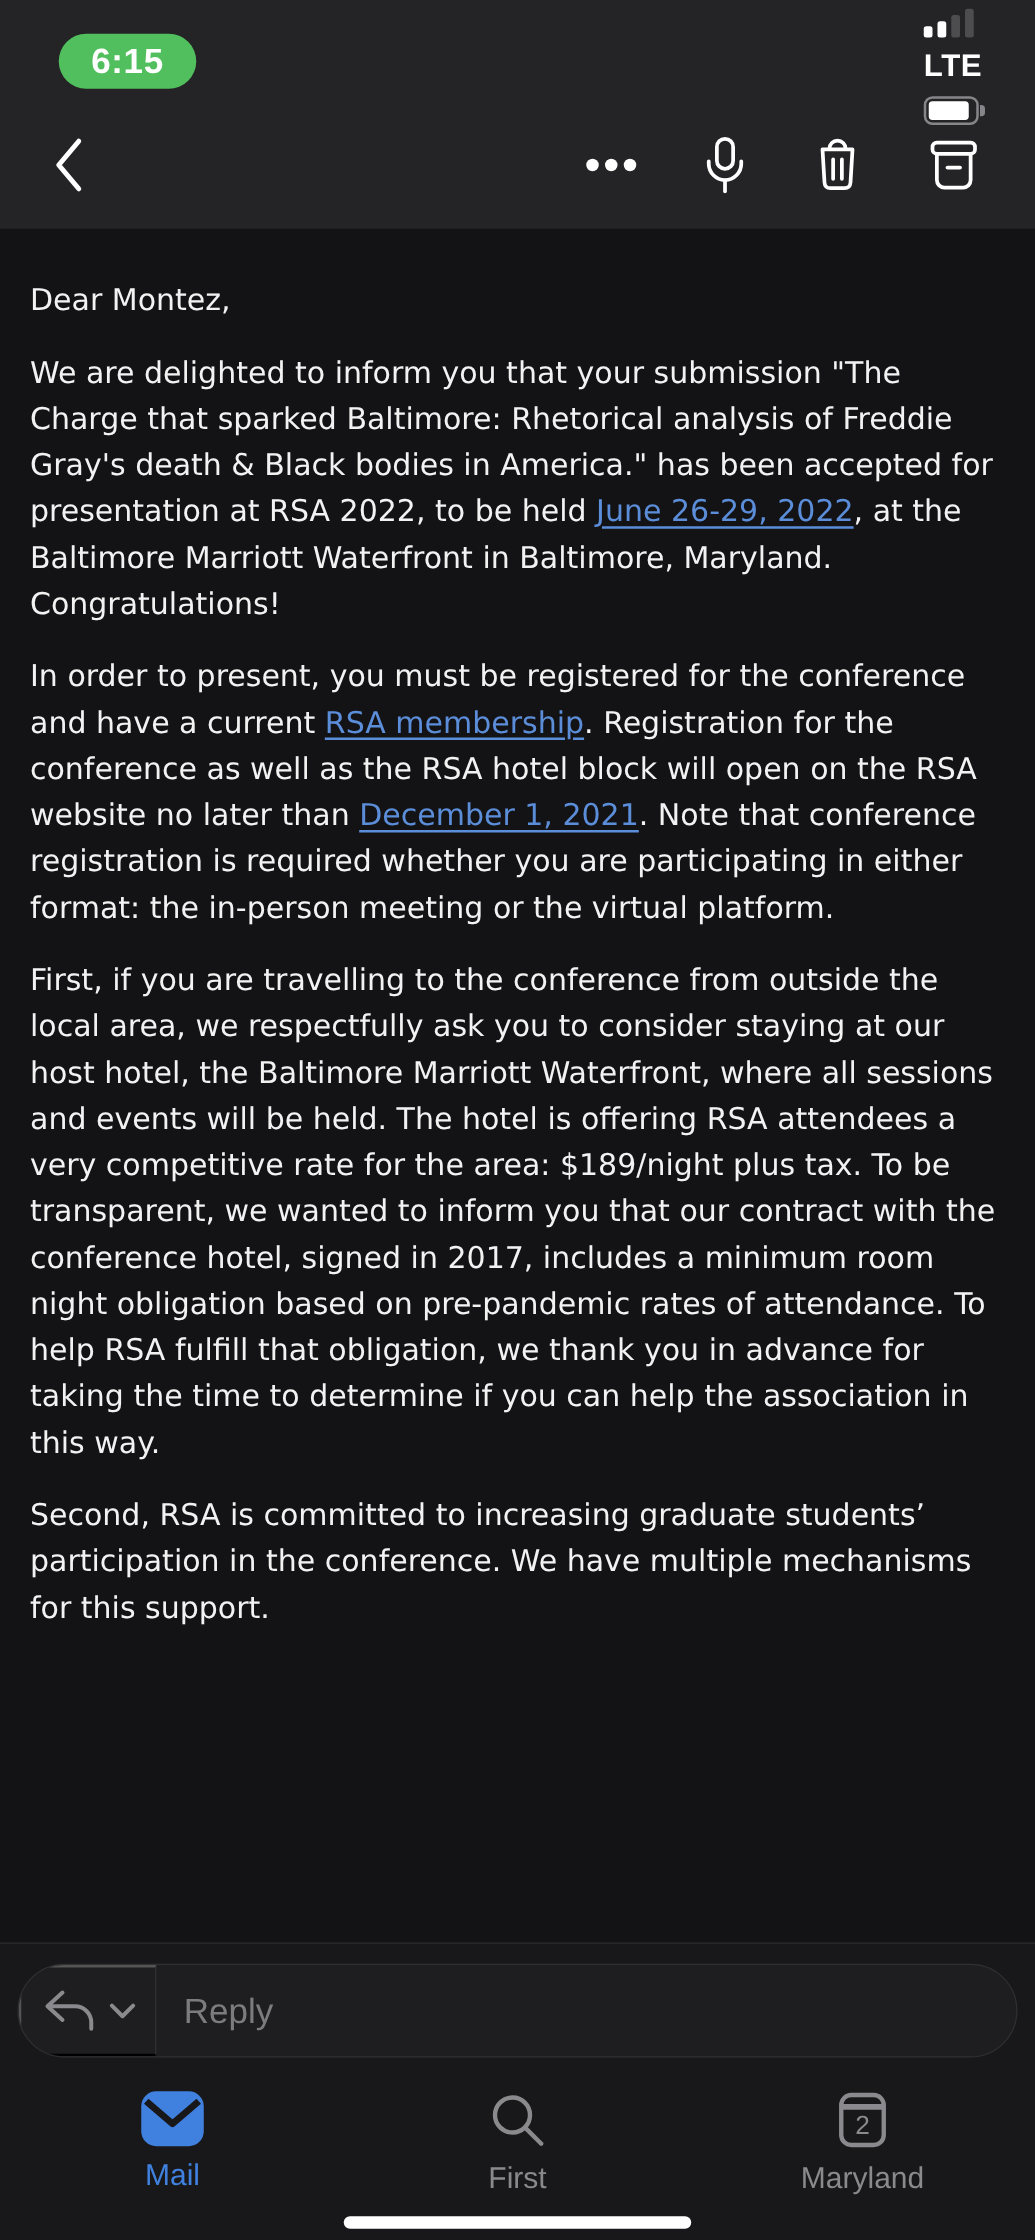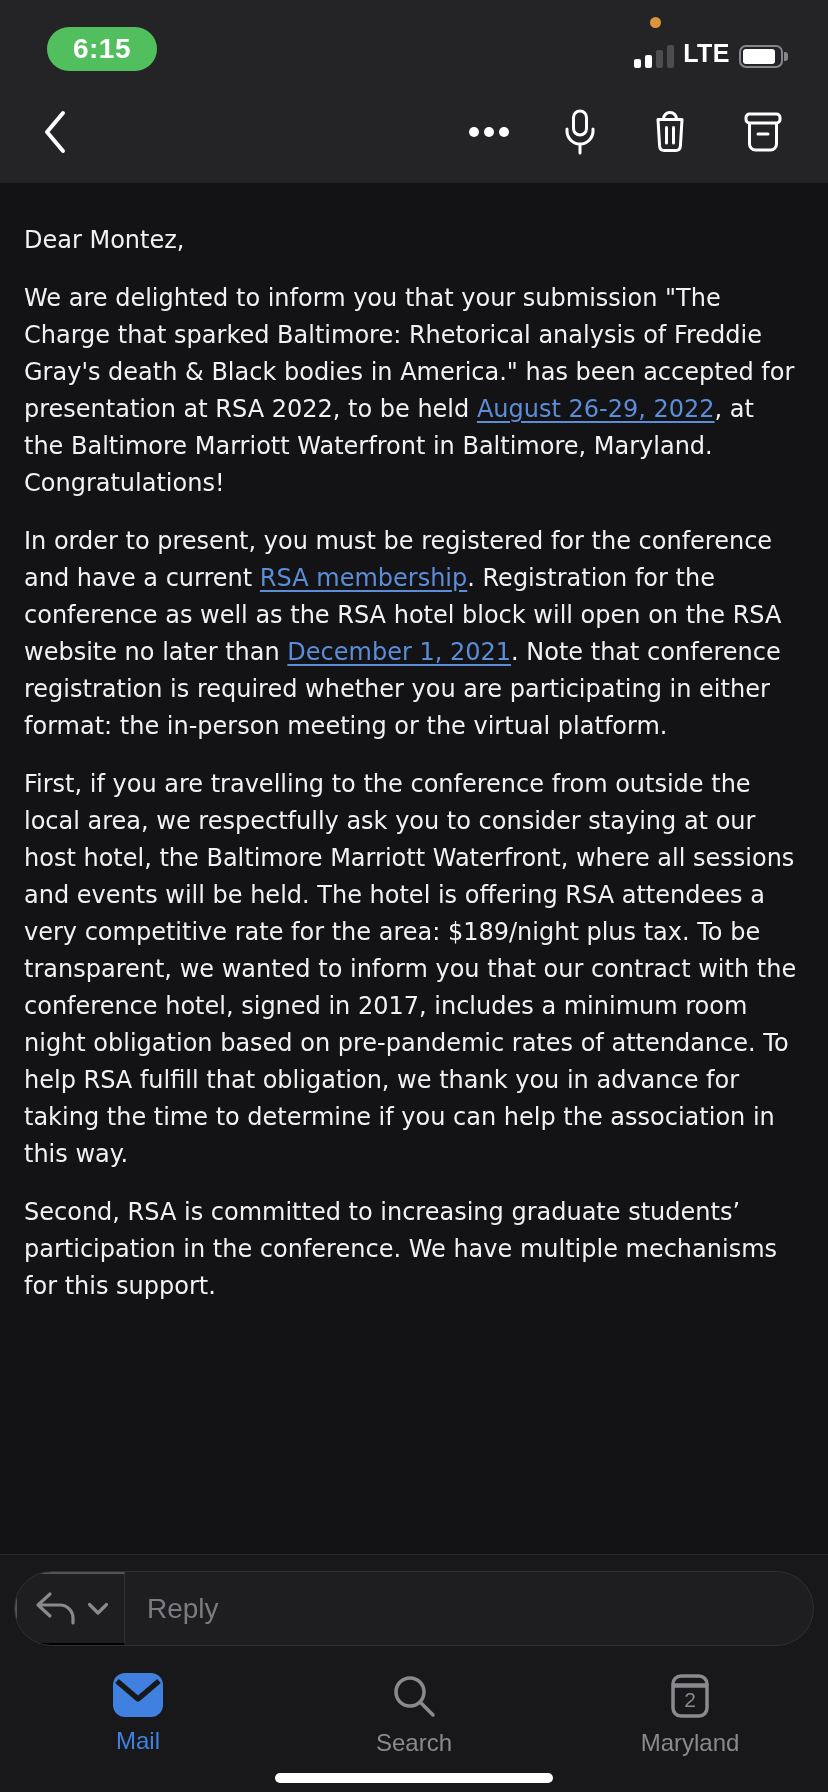--- a/index.html
+++ b/index.html
@@ -29,21 +29,21 @@
   }
   .time-pill {
     margin-top: 6px;
     width: 110px; height: 44px;
     background: var(--green, #52bf5e);
     border-radius: 22px;
     display: flex; align-items: center; justify-content: center;
     color: #fff; font-size: 28px; font-weight: 700;
     letter-spacing: 0.5px;
   }
-  .status-right { position: relative; display: flex; align-items: flex-end; gap: 9px; margin-top: 14px; }
+  .status-right { position: relative; display: flex; align-items: flex-start; gap: 9px; margin-top: 14px; flex-direction: column; }
   .mic-dot {
     position: absolute; top: -22px; left: 16px;
     width: 11px; height: 11px; border-radius: 50%;
     background: var(--orange, #dd933c);
   }
   .signal { display: flex; align-items: flex-end; gap: 4px; height: 24px; }
   .signal .bar { width: 7px; border-radius: 2px; }
   .signal .b1 { height: 9px;  background: #fff; }
   .signal .b2 { height: 13px; background: #fff; }
   .signal .b3 { height: 18px; background: #4d4d50; }
@@ -209,21 +209,21 @@
             <path d="M7.5 13 v21 a6 6 0 0 0 6 6 h15 a6 6 0 0 0 6 -6 V13" fill="none" stroke="#fff" stroke-width="3"></path>
             <line x1="16" y1="24" x2="26" y2="24" stroke="#fff" stroke-width="3" stroke-linecap="round"></line>
           </svg>
         </button>
       </div>
     </div>
   </header>
 
   <main class="email-body">
       <p>Dear Montez,</p>
-      <p>We are delighted to inform you that your submission "The Charge that sparked Baltimore: Rhetorical analysis of Freddie Gray's death &amp; Black bodies in America." has been accepted for presentation at RSA 2022, to be held <a href="#">August 26-29, 2022</a>, at the Baltimore Marriott Waterfront in Baltimore, Maryland. Congratulations!</p>
+      <p>We are delighted to inform you that your submission "The Charge that sparked Baltimore: Rhetorical analysis of Freddie Gray's death &amp; Black bodies in America." has been accepted for presentation at RSA 2022, to be held <a href="#">June 26-29, 2022</a>, at the Baltimore Marriott Waterfront in Baltimore, Maryland. Congratulations!</p>
       <p>In order to present, you must be registered for the conference and have a current <a href="#">RSA membership</a>. Registration for the conference as well as the RSA hotel block will open on the RSA website no later than <a href="#">December 1, 2021</a>. Note that conference registration is required whether you are participating in either format: the in-person meeting or the virtual platform.</p>
       <p>First, if you are travelling to the conference from outside the local area, we respectfully ask you to consider staying at our host hotel, the Baltimore Marriott Waterfront, where all sessions and events will be held. The hotel is offering RSA attendees a very competitive rate for the area: $189/night plus tax. To be transparent, we wanted to inform you that our contract with the conference hotel, signed in 2017, includes a minimum room night obligation based on pre-pandemic rates of attendance. To help RSA fulfill that obligation, we thank you in advance for taking the time to determine if you can help the association in this way.</p>
       <p>Second, RSA is committed to increasing graduate students’ participation in the conference. We have multiple mechanisms for this support.</p>
     </main>
 
   <footer class="app-footer">
     <div class="reply-bar">
       <button class="reply-actions">
         <svg width="44" height="38" viewBox="0 0 44 38">
           <path d="M17 4 L5 15 L17 26 M5 15 h22 a13 13 0 0 1 13 13 v5" fill="none" stroke="#8a8a8e" stroke-width="3.2" stroke-linecap="round" stroke-linejoin="round"></path>
@@ -241,21 +241,21 @@
           <rect x="1" y="1" width="50" height="44" rx="12" fill="#4080df"></rect>
           <path d="M5 9 L26 27 L47 9" fill="none" stroke="#18181a" stroke-width="5.5" stroke-linejoin="round"></path>
         </svg>
         <span class="tab-label">Mail</span>
       </button>
       <button class="tab">
         <svg width="48" height="48" viewBox="0 0 48 48">
           <circle cx="20" cy="20" r="14" fill="none" stroke="#8a8a8e" stroke-width="3.5"></circle>
           <line x1="30.5" y1="30.5" x2="43" y2="43" stroke="#8a8a8e" stroke-width="3.5" stroke-linecap="round"></line>
         </svg>
-        <span class="tab-label">Search</span>
+        <span class="tab-label">First</span>
       </button>
       <button class="tab">
         <svg width="48" height="48" viewBox="0 0 48 48">
           <rect x="7" y="4" width="34" height="40" rx="8" fill="none" stroke="#8a8a8e" stroke-width="3.5"></rect>
           <line x1="8" y1="13.5" x2="40" y2="13.5" stroke="#8a8a8e" stroke-width="4.5"></line>
           <text class="cal-num" x="24" y="35" text-anchor="middle">2</text>
         </svg>
         <span class="tab-label">Maryland</span>
       </button>
     </nav>

